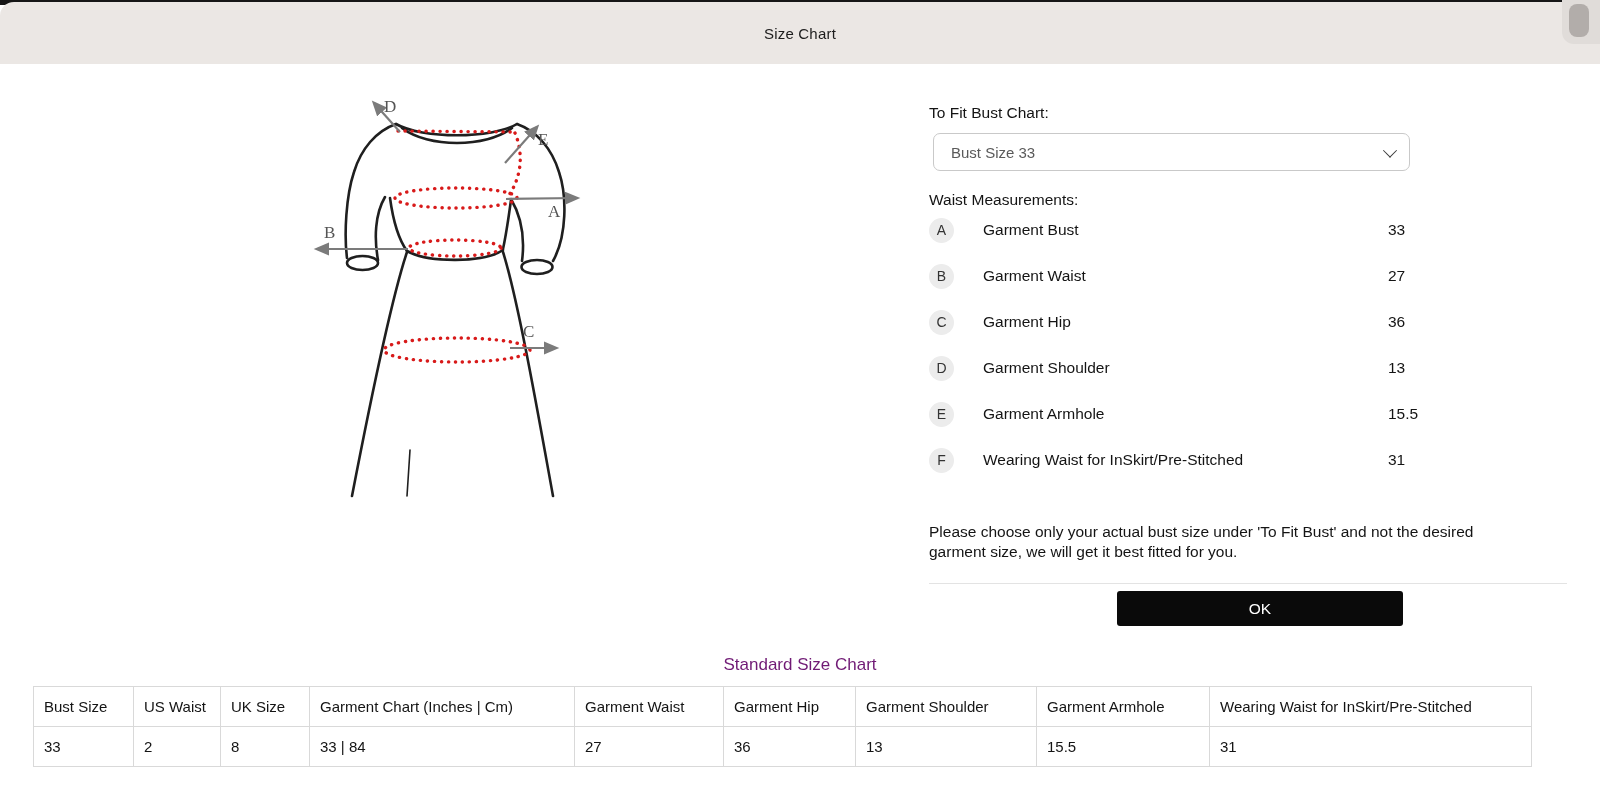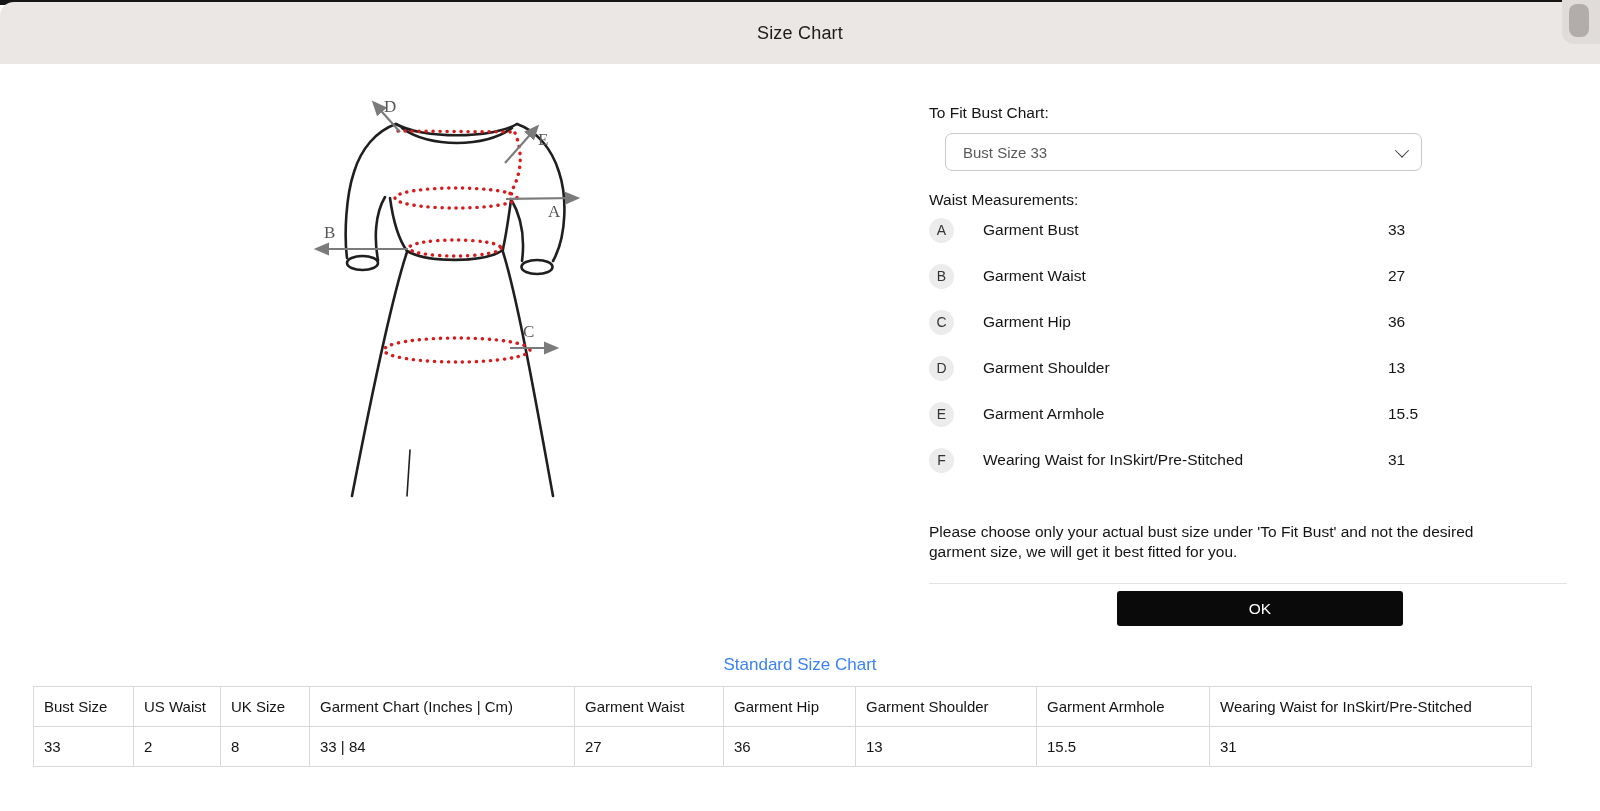--- a/index.html
+++ b/index.html
@@ -4,33 +4,33 @@
 <style>
   * { margin:0; padding:0; box-sizing:border-box; }
   html,body { width:1600px; height:811px; background:#ffffff; overflow:hidden;
               font-family:"Liberation Sans", sans-serif; color:#111; }
   .stage { position:relative; width:1600px; height:811px; }
 
   .top-bar { position:absolute; top:0; left:0; width:1600px; height:5px; background:#161616; }
   .header { position:absolute; top:2px; left:0; width:1600px; height:62px;
             background:#ebe7e4; border-top-left-radius:14px;
             display:flex; align-items:center; justify-content:center; }
-  .header h1 { font-size:18px; font-weight:500; color:#1c1c1c; letter-spacing:.2px; }
+  .header h1 { font-size:15px; font-weight:500; color:#1c1c1c; letter-spacing:.2px; }
 
   .scroll-track { position:absolute; top:0; right:0; width:38px; height:44px;
                   background:#e0dcd9; border-bottom-left-radius:12px; }
   .scroll-thumb { position:absolute; top:4px; right:11px; width:20px; height:33px;
                   background:#b2adaa; border-radius:8px; }
 
   .diagram { position:absolute; left:300px; top:85px; width:300px; height:420px; }
   .diagram text { font-family:"Liberation Serif", serif; font-size:17px; fill:#555; }
 
   .panel { position:absolute; left:929px; top:100px; width:638px; height:540px; }
   .fit-label { position:absolute; top:4px; left:0; font-size:15.5px; color:#141414; }
-  .select-wrap { position:absolute; top:33px; left:16px; width:477px; height:38px; }
+  .select-wrap { position:absolute; top:33px; left:4px; width:477px; height:38px; }
   .select-wrap select { width:100%; height:100%; appearance:none; -webkit-appearance:none;
         border:1px solid #c9c9c9; border-radius:7px; background:#fff; color:#5a5a5a;
         font-size:15px; padding:0 40px 0 17px; font-family:"Liberation Sans", sans-serif; }
   .chev { position:absolute; right:14px; top:14px; width:11px; height:11px; pointer-events:none; }
   .chev::before { content:""; position:absolute; left:0; top:0; width:9px; height:9px;
         border-right:1.8px solid #3a3a3a; border-bottom:1.8px solid #3a3a3a;
         transform:rotate(45deg) translate(-1px,-1px); }
   .im-label { position:absolute; top:91px; left:0; font-size:15.5px; color:#141414; }
   .measure-list { position:absolute; top:107px; left:0; width:638px; }
   .m-row { position:relative; height:46px; display:flex; align-items:center; }
@@ -40,21 +40,21 @@
   .m-value { position:absolute; left:459px; top:50%; transform:translateY(-50%);
              font-size:15.5px; color:#141414; }
   .note { position:absolute; top:422px; left:0; width:560px; font-size:15.5px;
           line-height:19.5px; color:#141414; }
   .divider { position:absolute; top:483px; left:0; width:638px; border-top:1px solid #e3e3e3; }
   .ok { position:absolute; top:491px; left:188px; width:286px; height:35px;
         background:#0a0a0a; color:#fff; border:none; border-radius:3px;
         font-size:15.5px; font-weight:500; font-family:"Liberation Sans", sans-serif; cursor:pointer; }
 
   .chart-title { position:absolute; top:655px; left:0; width:1600px; text-align:center;
-                 font-size:17px; font-weight:500; color:#3b82f6; }
+                 font-size:17px; font-weight:500; color:#701a75; }
   table.chart { position:absolute; left:33px; top:686px; width:1498px; table-layout:fixed;
                 border-collapse:collapse; }
   table.chart th, table.chart td { border:1px solid #d9d9d9; font-size:15px; font-weight:400;
                 text-align:left; padding:11px 10px; color:#141414; white-space:nowrap;
                 overflow:hidden; }
 </style>
 </head>
 <body>
 
 <div class="stage">

